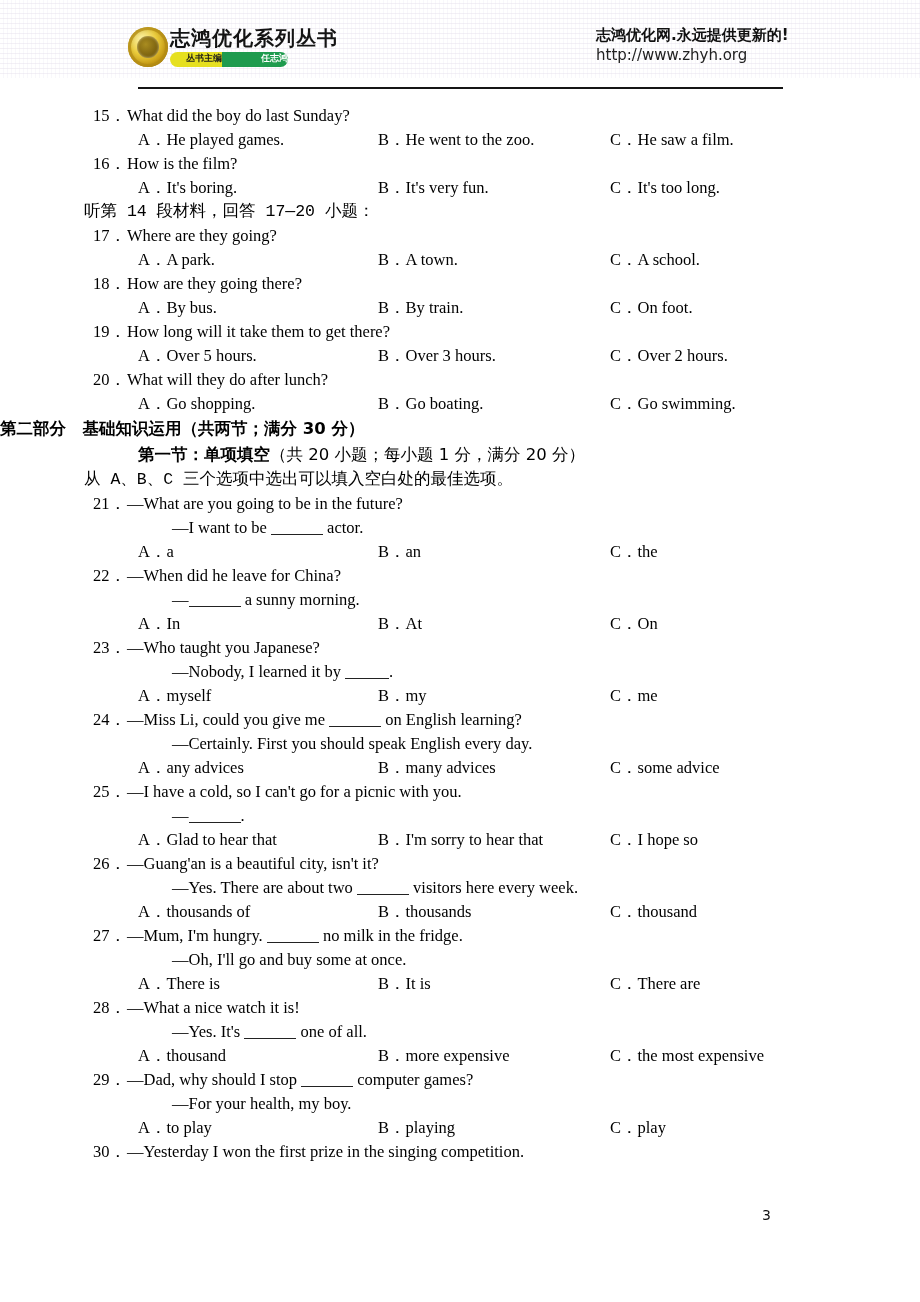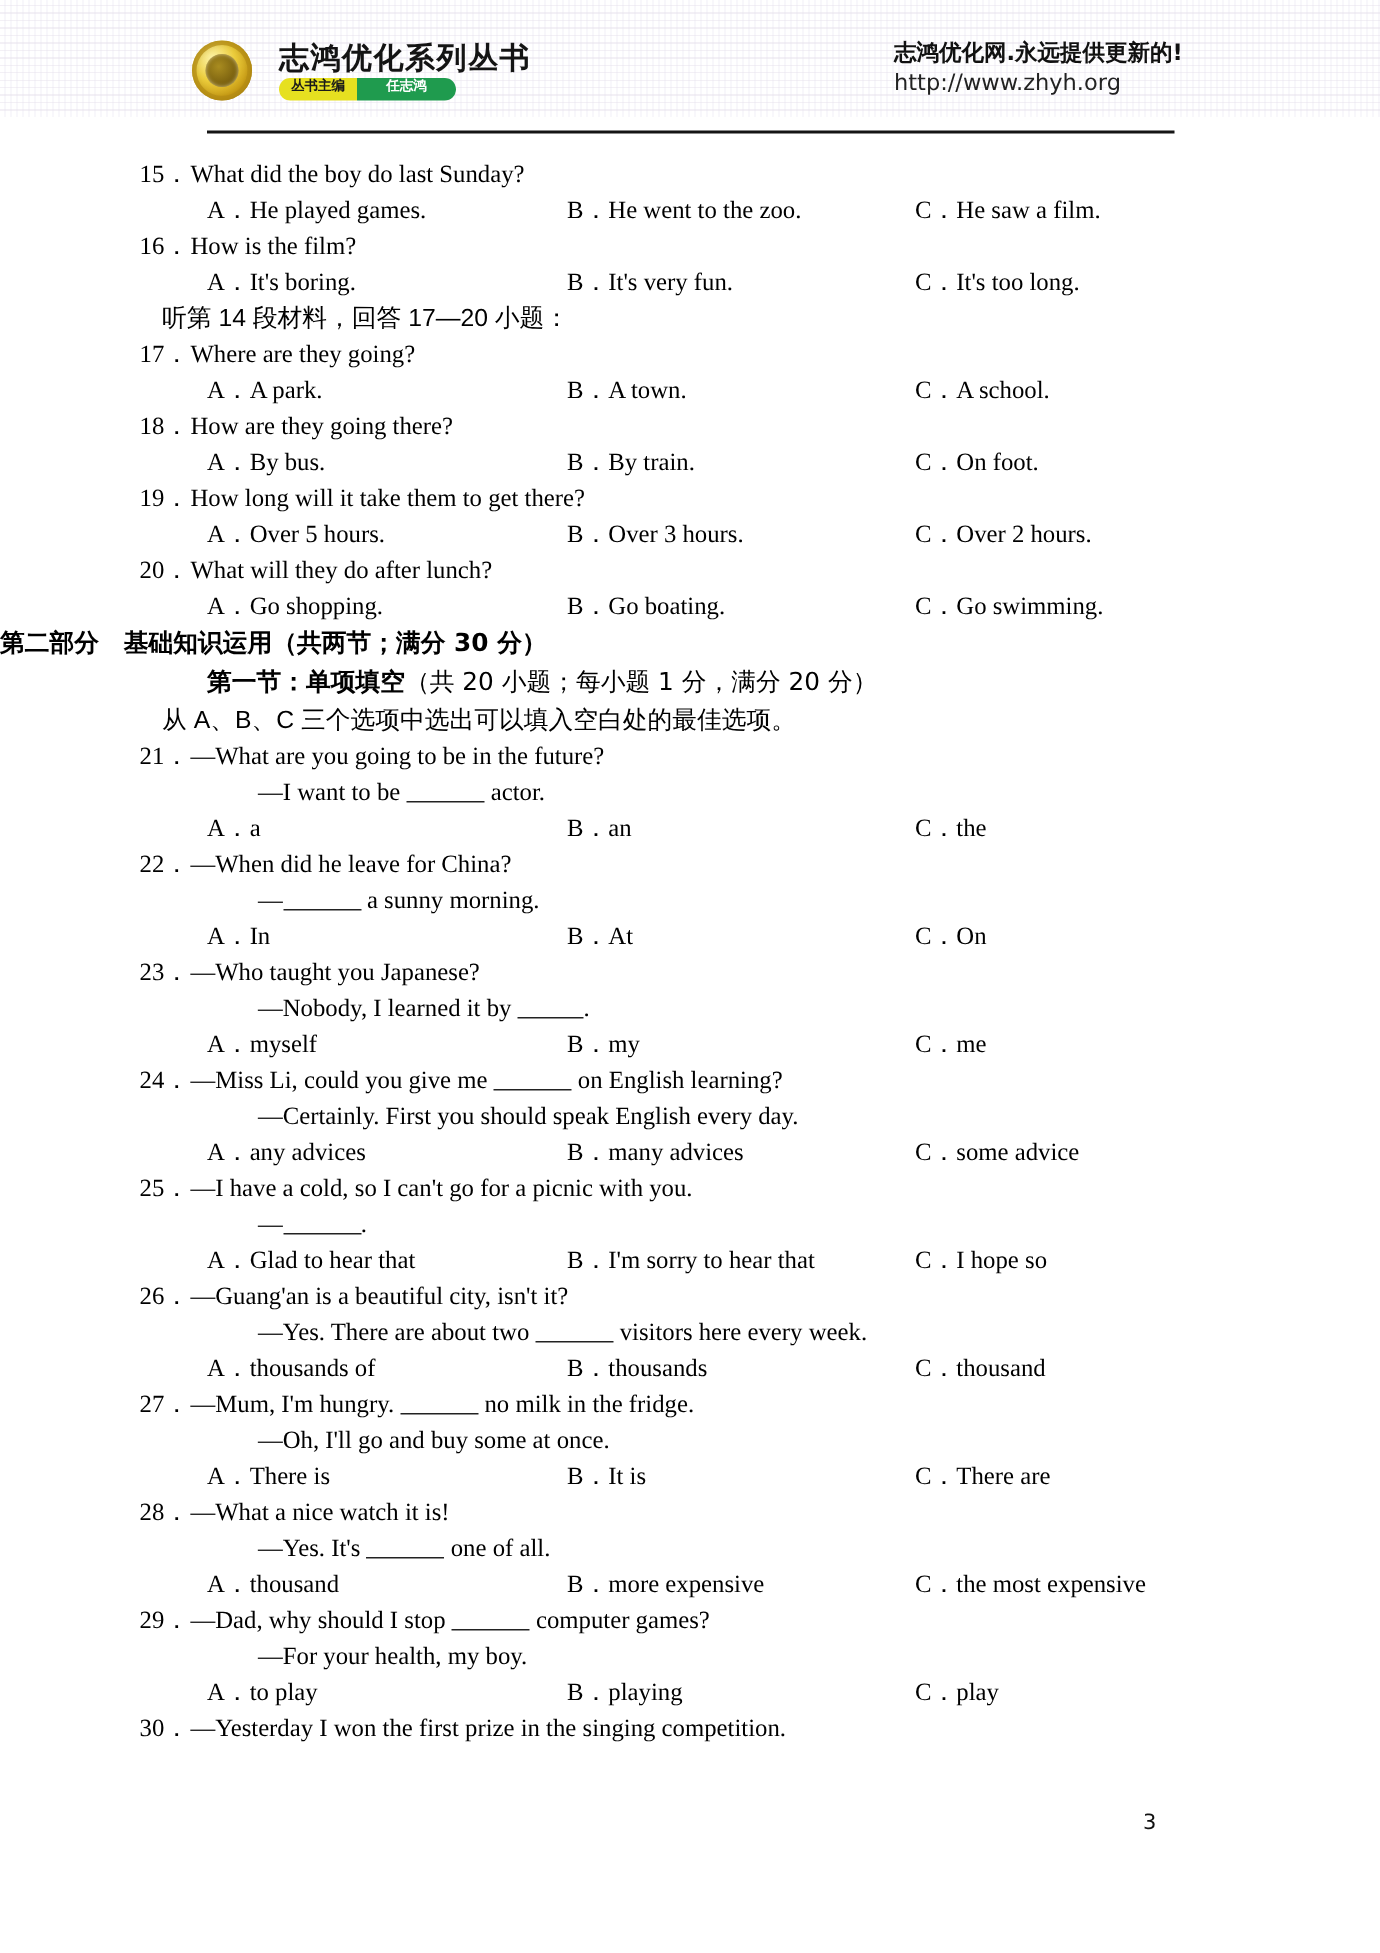--- a/index.html
+++ b/index.html
@@ -58,21 +58,21 @@
   #medallion::after {
     content: "";
     position: absolute;
     left: 9px; top: 9px;
     width: 22px; height: 22px;
     border-radius: 50%;
     background: radial-gradient(circle at 40% 38%, #a98c20 0%, #7d6310 60%, #5e4806 100%);
     box-shadow: inset 0 0 3px rgba(255,245,190,.7);
   }
   #logo-text-col {
-    margin-left: 18px;
+    margin-left: 2px;
     display: flex;
     flex-direction: column;
     justify-content: center;
   }
   #series-title {
     font-family: "DejaVu Sans", sans-serif;
     font-weight: bold;
     font-size: 20px;
     line-height: 22px;
     letter-spacing: 1px;
@@ -88,21 +88,21 @@
     overflow: hidden;
     width: 118px;
   }
   .pill {
     font-family: "DejaVu Sans", sans-serif;
     font-weight: bold;
     font-size: 9px;
     line-height: 15px;
     height: 18px;
     white-space: nowrap;
-    text-align: center;
+    text-align: right;
   }
   #pill-role {
     background: #e6e020;
     color: #1a1a1a;
     width: 52px;
   }
   #pill-name {
     background: #1f9b4e;
     color: #ffffff;
     width: 66px;
@@ -156,22 +156,22 @@
   }
   .qnum {
     display: inline-block;
     width: 34px;
   }
   .qtext { }
   .contline {
     padding-left: 172px;
   }
   .cn-indent {
-    padding-left: 108px;
-    font-family: Liberation Sans, sans-serif;
+    padding-left: 84px;
+    font-family: Liberation Mono, monospace;
   }
   .opts {
     position: relative;
     height: 24px;
   }
   .opt {
     position: absolute;
     top: 0;
     font-size: 16.5px;
     line-height: 24px;

